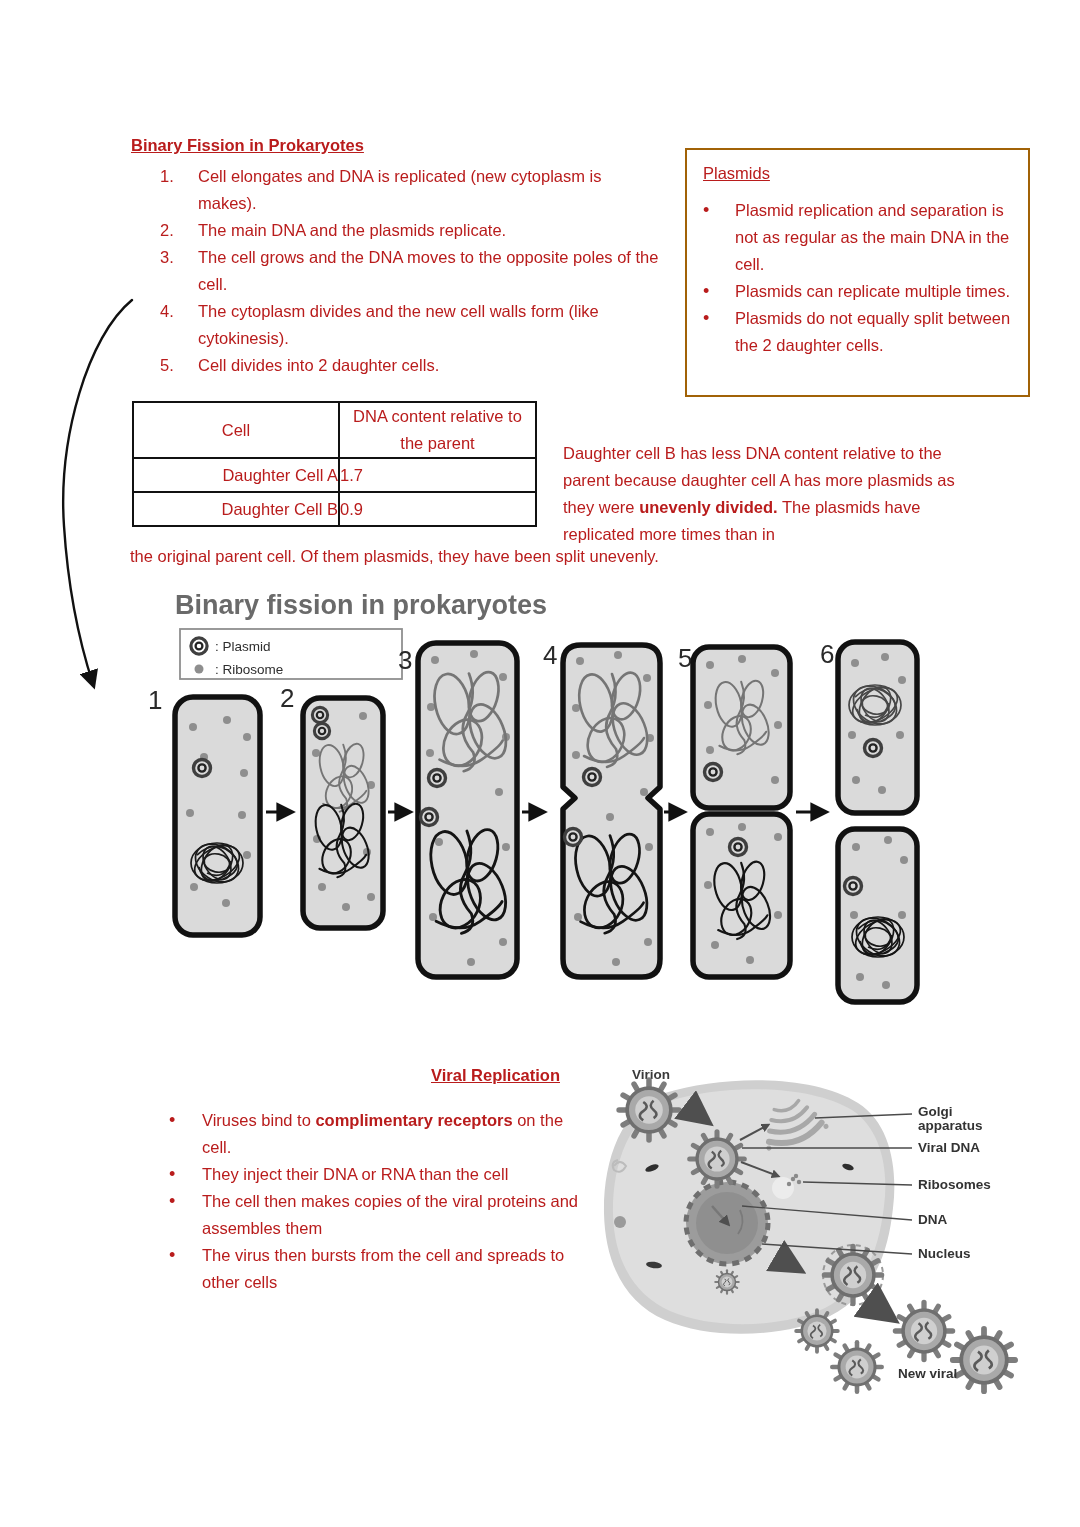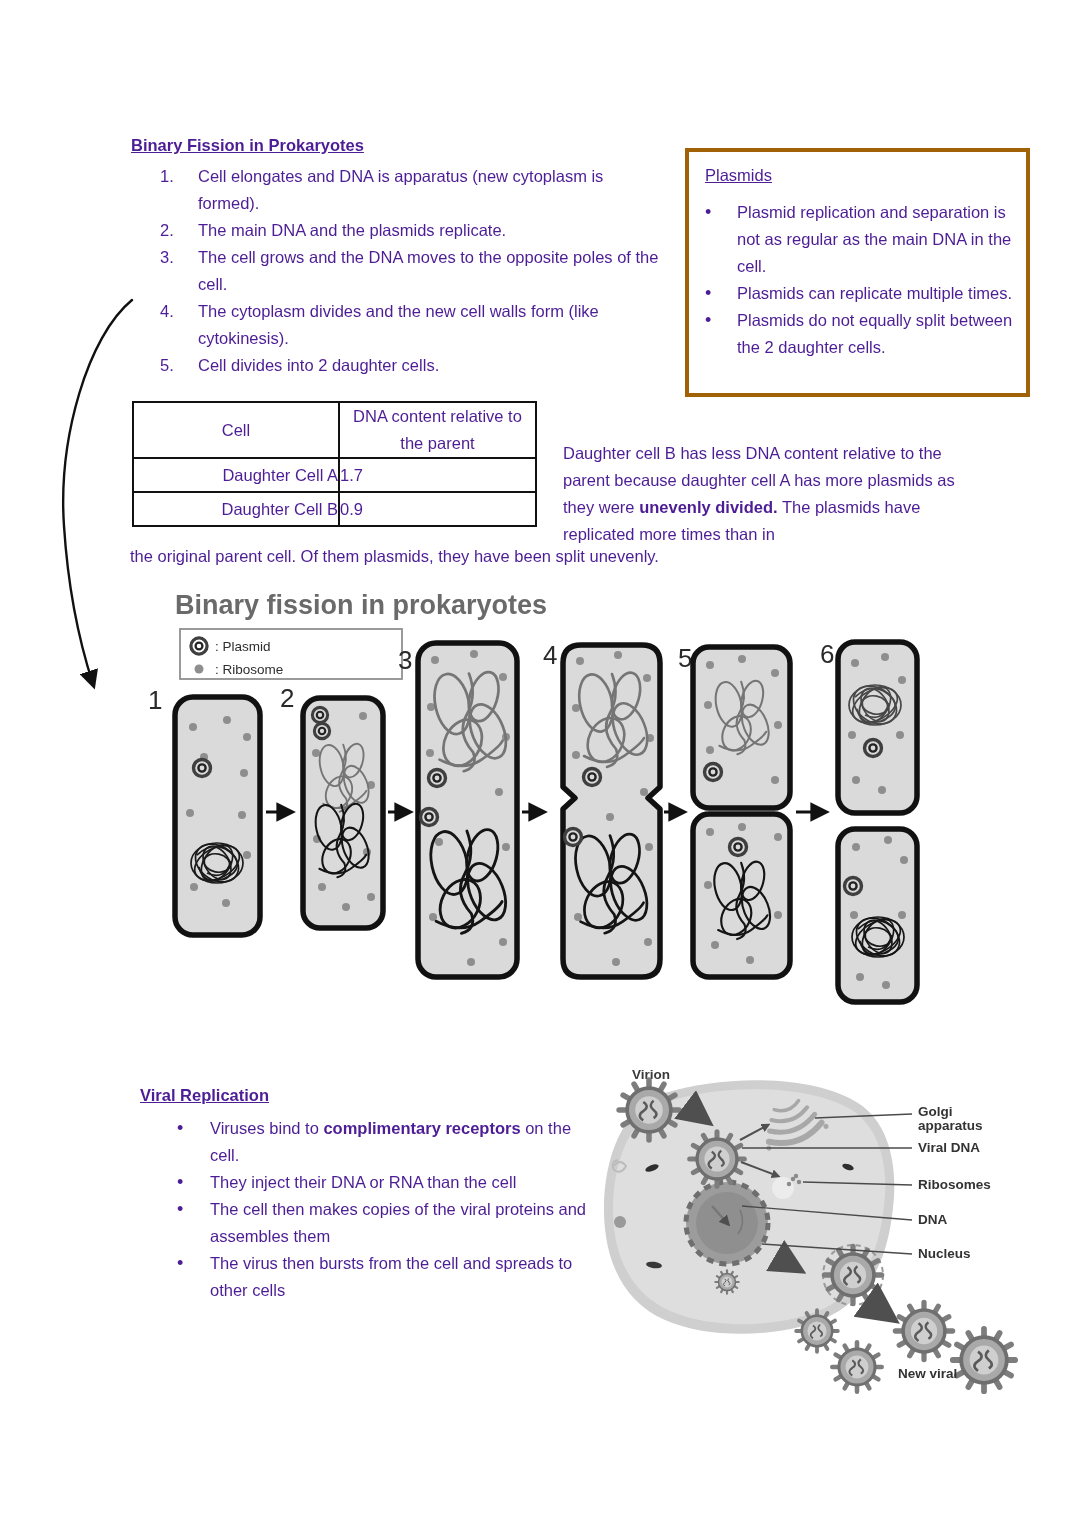--- a/index.html
+++ b/index.html
@@ -1,61 +1,61 @@
 <!DOCTYPE html>
 <html><head>
 <meta charset="utf-8">
 <style>
   html,body { margin:0; padding:0; background:#ffffff; }
   .page {
     position:relative; width:1080px; height:1527px; background:#ffffff;
-    font-family:"Liberation Sans", sans-serif; color:#4c1d95;
+    font-family:"Liberation Sans", sans-serif; color:#b91c1c;
     font-size:16.5px; line-height:27px; overflow:hidden;
   }
   .abs { position:absolute; }
   .heading-bu { font-weight:bold; text-decoration:underline; }
   .heading-u  { text-decoration:underline; }
 
   
   ol.steps { margin:0; padding:0; list-style:none; counter-reset:s; }
   ol.steps li { position:relative; padding-left:67px; counter-increment:s; }
   ol.steps li::before { content:counter(s) "."; position:absolute; left:29px; }
 
   
-  .pbox { border:4px solid #a16207; box-sizing:border-box; padding:10px 4px 8px 16px; }
+  .pbox { border:2px solid #a16207; box-sizing:border-box; padding:10px 4px 8px 16px; }
   .pbox ul { margin:10px 0 0 0; padding:0 0 0 32px; list-style:none; }
   .pbox ul li { position:relative; }
   .pbox ul li::before { content:"\2022"; position:absolute; left:-32px; font-size:18px; }
 
   
   table.dna { border-collapse:collapse; table-layout:fixed; }
   table.dna td { border:2px solid #111; padding:0; vertical-align:middle; }
   td.h { text-align:center; height:50px; }
   td.c1 { width:204px; text-align:right; padding-left:8px; height:32px; }
   td.c2 { width:195px; height:32px; }
 
   
-  ul.vb { margin:12px; padding:0 0 0 42px; list-style:none; }
+  ul.vb { margin:4px; padding:0 0 0 42px; list-style:none; }
   ul.vb li { position:relative; }
   ul.vb li::before { content:"\2022"; position:absolute; left:-33px; font-size:18px; }
 
   b { font-weight:bold; }
   svg text { font-family:"Liberation Sans", sans-serif; }
   .rb { fill:#8e8e8e; }
 </style>
 </head>
 <body>
 
 <div class="page">
 
   <div class="abs heading-bu" style="left:131px; top:132px;">Binary Fission in Prokaryotes</div>
 
   <div class="abs" style="left:131px; top:163px; width:532px;">
     <ol class="steps">
-      <li>Cell elongates and DNA is apparatus (new cytoplasm is formed).</li>
+      <li>Cell elongates and DNA is replicated (new cytoplasm is makes).</li>
       <li>The main DNA and the plasmids replicate.</li>
       <li>The cell grows and the DNA moves to the opposite poles of the cell.</li>
       <li>The cytoplasm divides and the new cell walls form (like cytokinesis).</li>
       <li>Cell divides into 2 daughter cells.</li>
     </ol>
   </div>
 
   <div class="abs pbox" style="left:685px; top:148px; width:345px; height:249px;">
     <div class="heading-u">Plasmids</div>
     <ul>
@@ -262,21 +262,21 @@
       <circle cx="772" cy="330" r="4" class="rb"></circle>
         <circle cx="730" cy="392" r="4" class="rb"></circle>
       <circle cx="756" cy="400" r="4" class="rb"></circle>
       <use href="#tangle" transform="translate(745,120)" style="color:#474747"></use>
       <use href="#plasmidSym" transform="translate(743,163)"></use>
       <use href="#plasmidSym" transform="translate(723,301)"></use>
       <use href="#tangle" transform="translate(748,352)" style="color:#161616"></use>
     </g>
   </svg>
 
-  <div class="abs heading-bu" style="left:140px; top:1062px; width:420px; text-align:left;margin-top:20px;">Viral Replication</div>
+  <div class="abs heading-bu" style="left:140px; top:1062px; width:420px; text-align:right;">Viral Replication</div>
 
   <div class="abs" style="left:156px; top:1103px; width:424px;">
     <ul class="vb" style="width:382px;">
       <li><span>Viruses bind to </span><b>complimentary receptors</b><span> on the cell.</span></li>
       <li><span>They inject their DNA or RNA than the cell</span><b></b><span></span></li>
       <li><span>The cell then makes copies of the viral proteins and assembles them</span><b></b><span></span></li>
       <li><span>The virus then bursts from the cell and spreads to other cells</span><b></b><span></span></li>
     </ul>
   </div>
 

